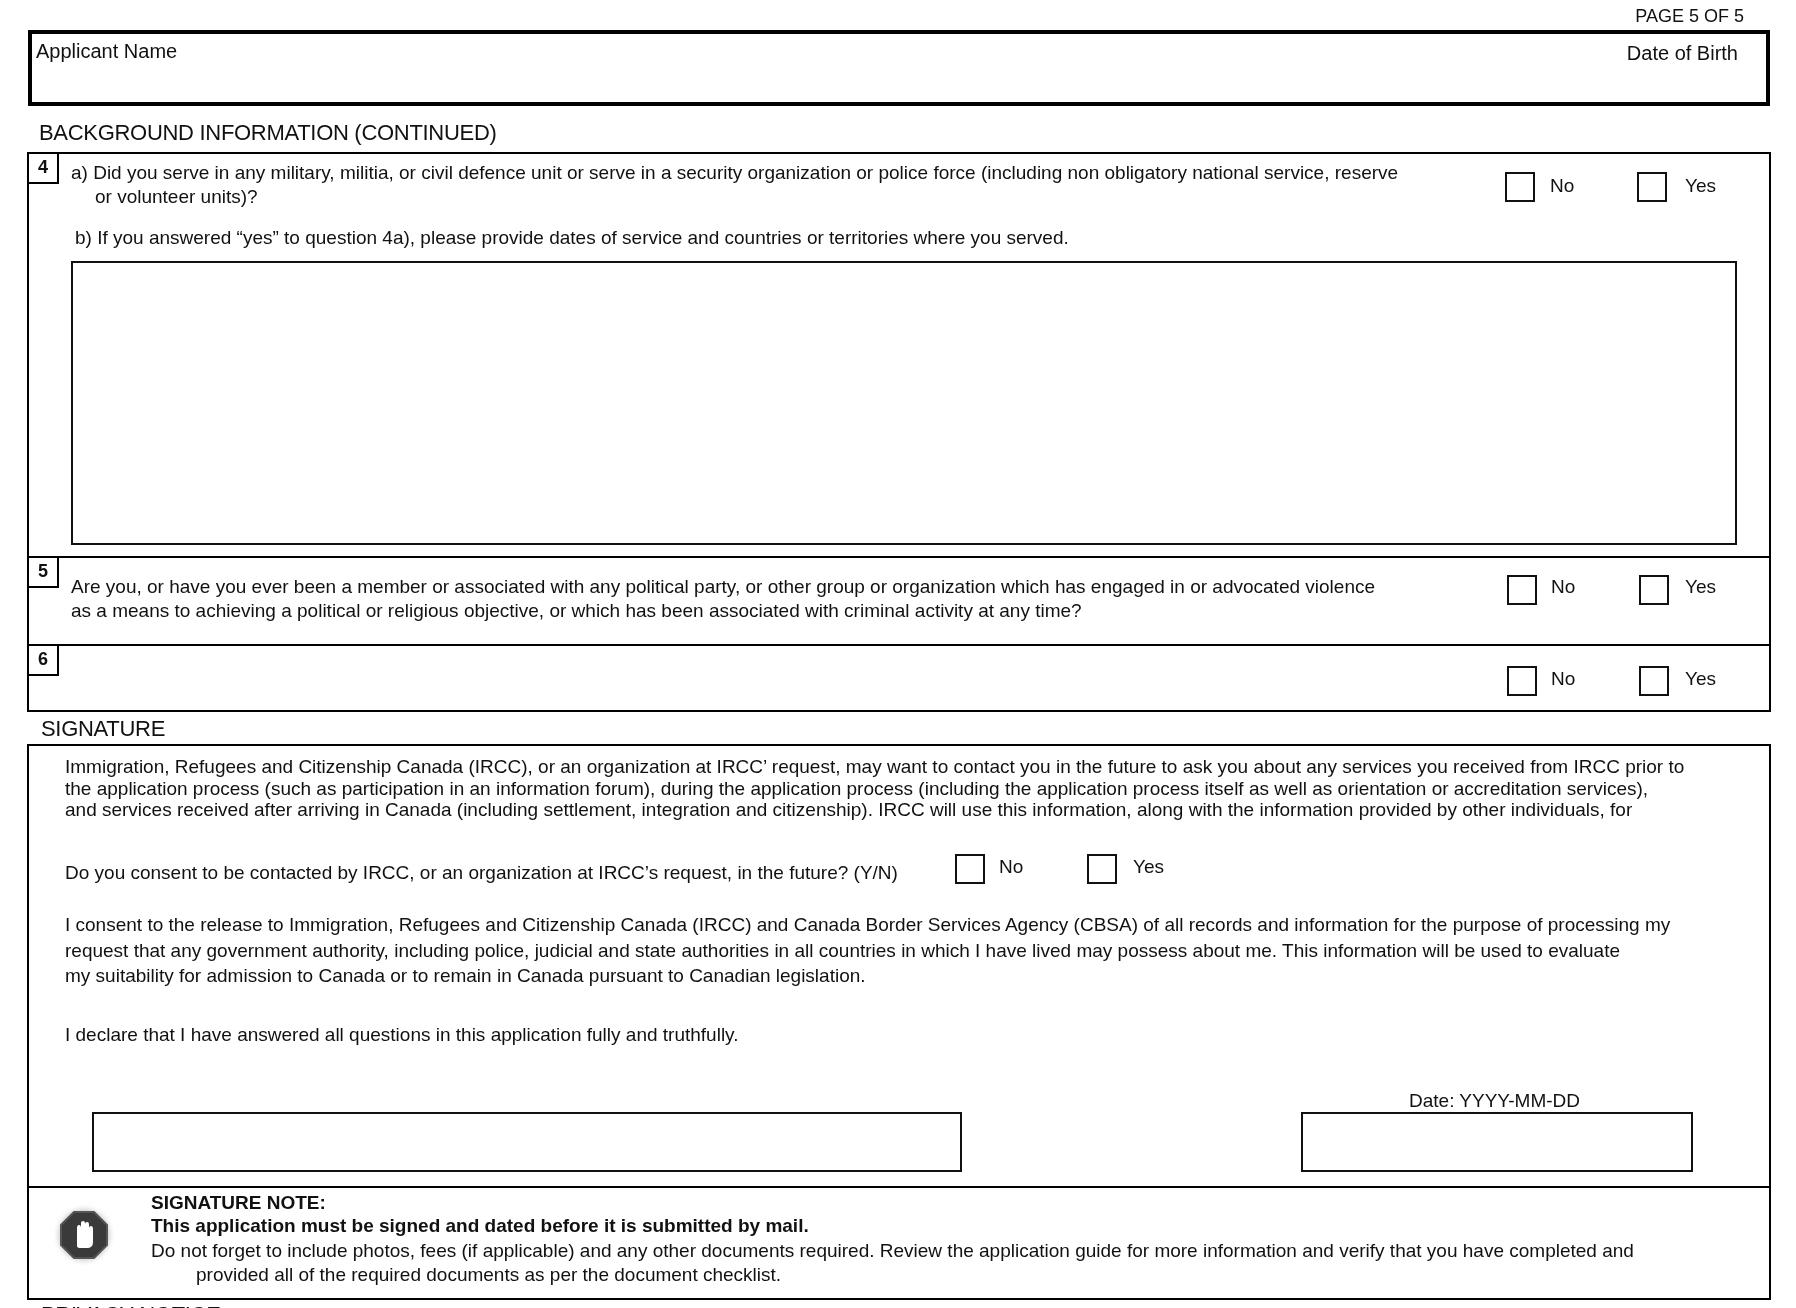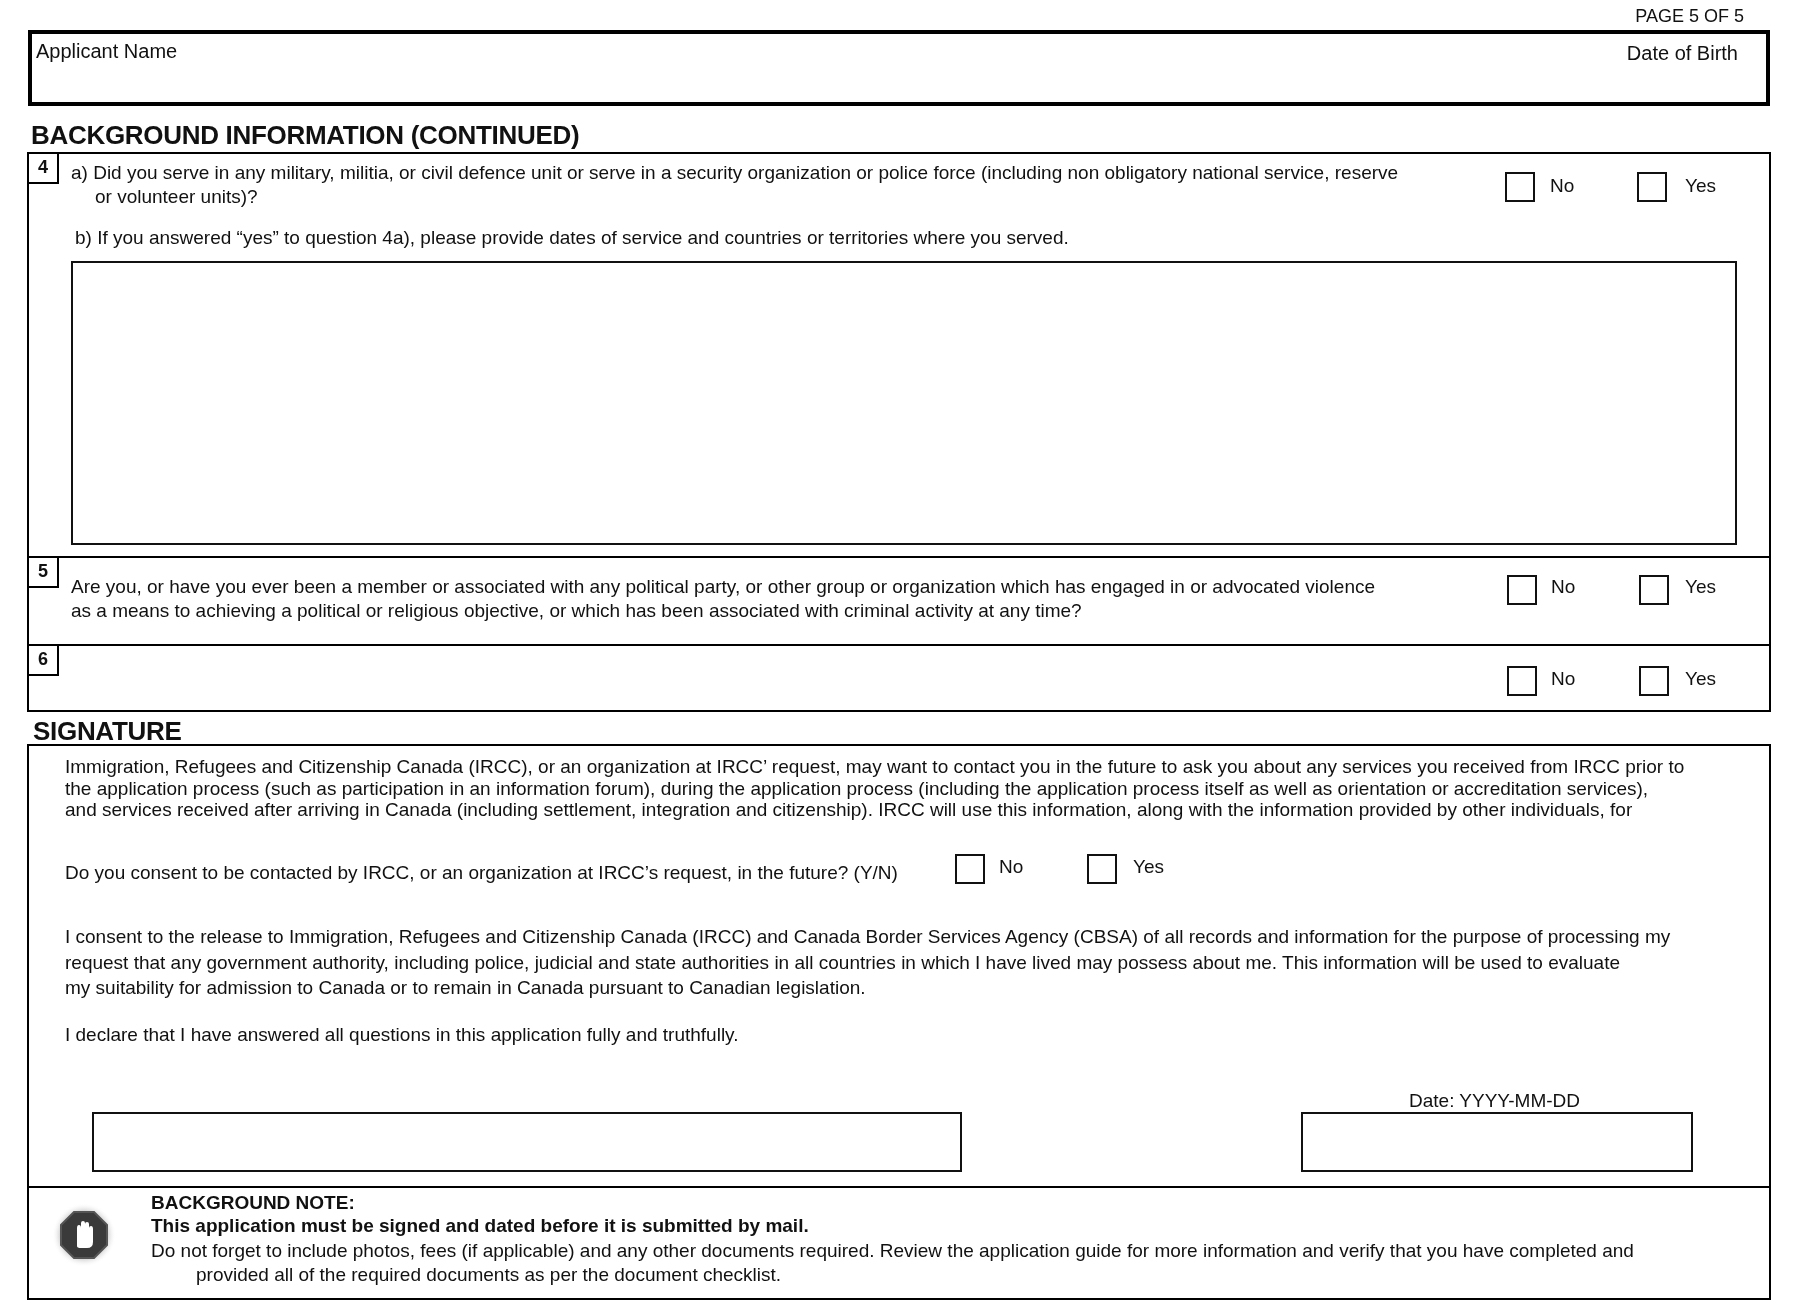--- a/index.html
+++ b/index.html
@@ -3,21 +3,21 @@
 <meta charset="utf-8">
 <style>
   html, body { margin:0; padding:0; background:#ffffff; }
   body { width:1796px; height:1308px; position:relative; overflow:hidden;
          font-family:"Liberation Sans", sans-serif; color:#111; font-size:20px; }
   .abs { position:absolute; }
   .page-num { right:52px; top:6px; font-size:18px; }
   .header-box { left:28px; top:30px; width:1742px; height:76px; border:4px solid #000; box-sizing:border-box; }
   .header-box .lbl-name { left:4px; top:6px; font-size:20px; }
   .header-box .lbl-dob { right:28px; top:8px; font-size:20px; }
-  .sec-title { font-weight:bold; font-size:26px; letter-spacing:-0.3px; }
+  .sec-title { font-weight:normal; font-size:22px; letter-spacing:-0.3px;margin-left:8px; }
   .q-box { border:2px solid #000; box-sizing:border-box; }
   .qnum { left:0; top:0; width:30px; height:30px; border-right:2px solid #000; border-bottom:2px solid #000;
           box-sizing:border-box; font-weight:bold; font-size:18px; text-align:center; line-height:26px; }
   .qtext { font-size:19px; line-height:24px; }
   .cb { width:30px; height:30px; border:2px solid #111; box-sizing:border-box; background:#fff; cursor:pointer; }
   .cb-label { font-size:19px; }
   .textarea { border:2px solid #111; box-sizing:border-box; background:#fff; }
   .para { font-size:19px; line-height:21.5px; }
   .para2 { font-size:19px; line-height:25.5px; }
   .sig-field { border:2px solid #111; box-sizing:border-box; background:#fff; }
@@ -72,21 +72,21 @@
   <div class="abs para" style="left:36px; top:10px; width:1700px;">
     <div>Immigration, Refugees and Citizenship Canada (IRCC), or an organization at IRCC’ request, may want to contact you in the future to ask you about any services you received from IRCC prior to</div>
     <div>the application process (such as participation in an information forum), during the application process (including the application process itself as well as orientation or accreditation services),</div>
     <div>and services received after arriving in Canada (including settlement, integration and citizenship).  IRCC will use this information, along with the information provided by other individuals, for</div>
   </div>
   <div class="abs qtext" style="left:36px; top:115px;">Do you consent to be contacted by IRCC, or an organization at IRCC’s request, in the future? (Y/N)</div>
   <div class="abs cb" style="left:926px; top:108px;"></div>
   <div class="abs cb-label" style="left:970px; top:110px;">No</div>
   <div class="abs cb" style="left:1058px; top:108px;"></div>
   <div class="abs cb-label" style="left:1104px; top:110px;">Yes</div>
-  <div class="abs para2" style="left:36px; top:178px; width:1700px;">
+  <div class="abs para2" style="left:36px; top:166px; width:1700px;">
     <div>I consent to the release to Immigration, Refugees and Citizenship Canada (IRCC) and Canada Border Services Agency (CBSA) of all records and information for the purpose of processing my</div>
     <div>request that any government authority, including police, judicial and state authorities in all countries in which I have lived may possess about me. This information will be used to evaluate</div>
     <div>my suitability for admission to Canada or to remain in Canada pursuant to Canadian legislation.</div>
   </div>
   <div class="abs qtext" style="left:36px; top:277px;">I declare that I have answered all questions in this application fully and truthfully.</div>
   <div class="abs qtext" style="left:118px; top:343px;margin-top:30px;">Signature of Applicant or Parent/Legal Guardian’s for a person under 18 years of age.</div>
   <div class="abs sig-field" style="left:63px; top:366px; width:870px; height:60px;"></div>
   <div class="abs qtext" style="left:1380px; top:343px;">Date: YYYY-MM-DD</div>
   <div class="abs sig-field" style="left:1272px; top:366px; width:392px; height:60px;"></div>
 </div>
@@ -98,19 +98,19 @@
         <radialGradient id="glow" cx="50%" cy="50%" r="50%">
           <stop offset="60%" stop-color="#9a9a9a"></stop>
           <stop offset="100%" stop-color="#ffffff" stop-opacity="0"></stop>
         </radialGradient>
       </defs>
       <circle cx="33" cy="33" r="32" fill="url(#glow)"></circle>
       <polygon points="23,10 43,10 56,23 56,43 43,56 23,56 10,43 10,23" fill="#3a3a3a" stroke="#555" stroke-width="2"></polygon>
       <path d="M26,44 L26,26 Q26,23 28,23 Q30,23 30,26 L30,21 Q30,19 32,19 Q34,19 34,21 L34,22 Q34,20 36,20 Q38,20 38,22 L38,26 Q38,24 40,24 Q42,24 42,27 L42,40 Q42,46 36,46 L30,46 Q26,46 26,44 Z" fill="#ffffff"></path>
     </svg>
   </div>
-  <div class="abs note-title" style="left:122px; top:4px;">BACKGROUND NOTE:</div>
+  <div class="abs note-title" style="left:122px; top:4px;">SIGNATURE NOTE:</div>
   <div class="abs note-title" style="left:122px; top:27px;">This application must be signed and dated before it is submitted by mail.</div>
   <div class="abs qtext" style="left:122px; top:51px;">Do not forget to include photos, fees (if applicable) and any other documents required. Review the application guide for more information and verify that you have completed and</div>
   <div class="abs qtext" style="left:122px; top:75px;margin-left:45px;">provided all of the required documents as per the document checklist.</div>
 </div>
 
 <div class="abs sec-title" style="left:33px; top:1302px;">PRIVACY NOTICE</div>
 
 </body></html>

